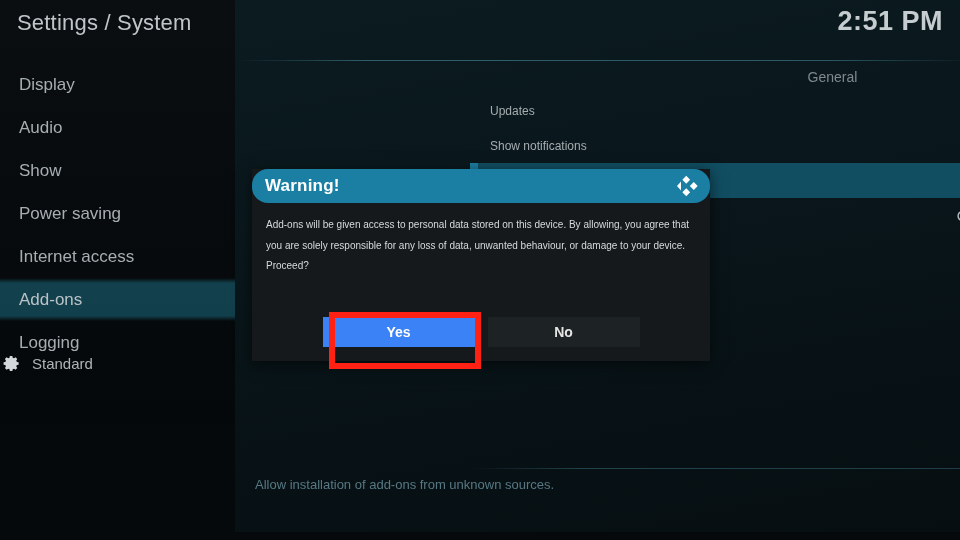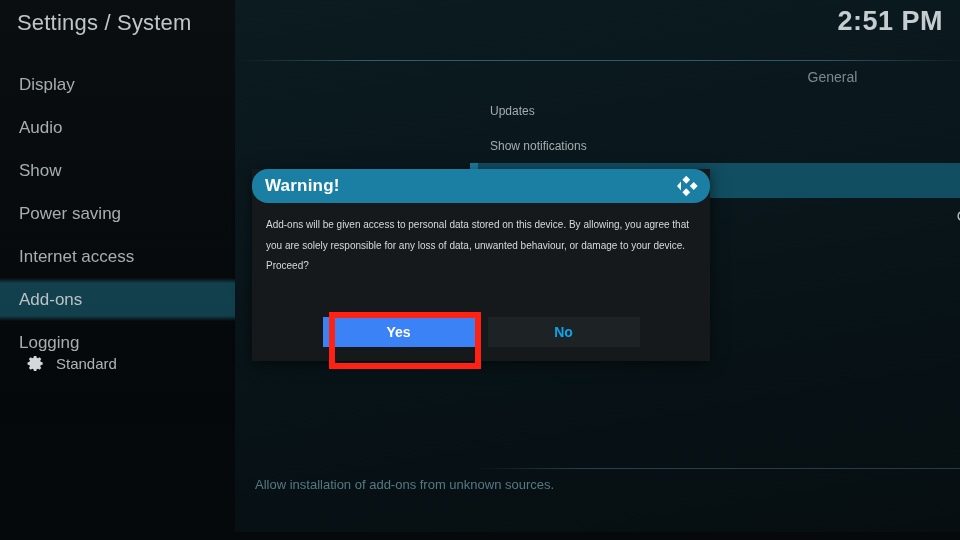--- a/index.html
+++ b/index.html
@@ -65,21 +65,21 @@
   }
 
   .profile-bar {
     position: absolute;
     left: 0;
     bottom: 46px;
     width: 235px;
     height: 30px;
     display: flex;
     align-items: center;
-    padding-left: 26px;
+    padding-left: 2px;
   }
 
   .gear-icon { width: 19px; height: 19px; display: block; }
 
   .profile-name {
     margin-left: 11px;
     font-size: 15px;
     color: #aeb4b7;
   }
 
@@ -236,21 +236,21 @@
     gap: 13px;
   }
 
   .dlg-btn {
     width: 152px;
     height: 30px;
     line-height: 30px;
     text-align: center;
     font-size: 14px;
     font-weight: bold;
-    color: #0ea5e9;
+    color: #e5e5e5;
     background: #1d2225;
   }
 
   .dlg-btn.focused {
     background: #3b82f6;
     color: #ffffff;
   }
 
   
   .annot-box {

